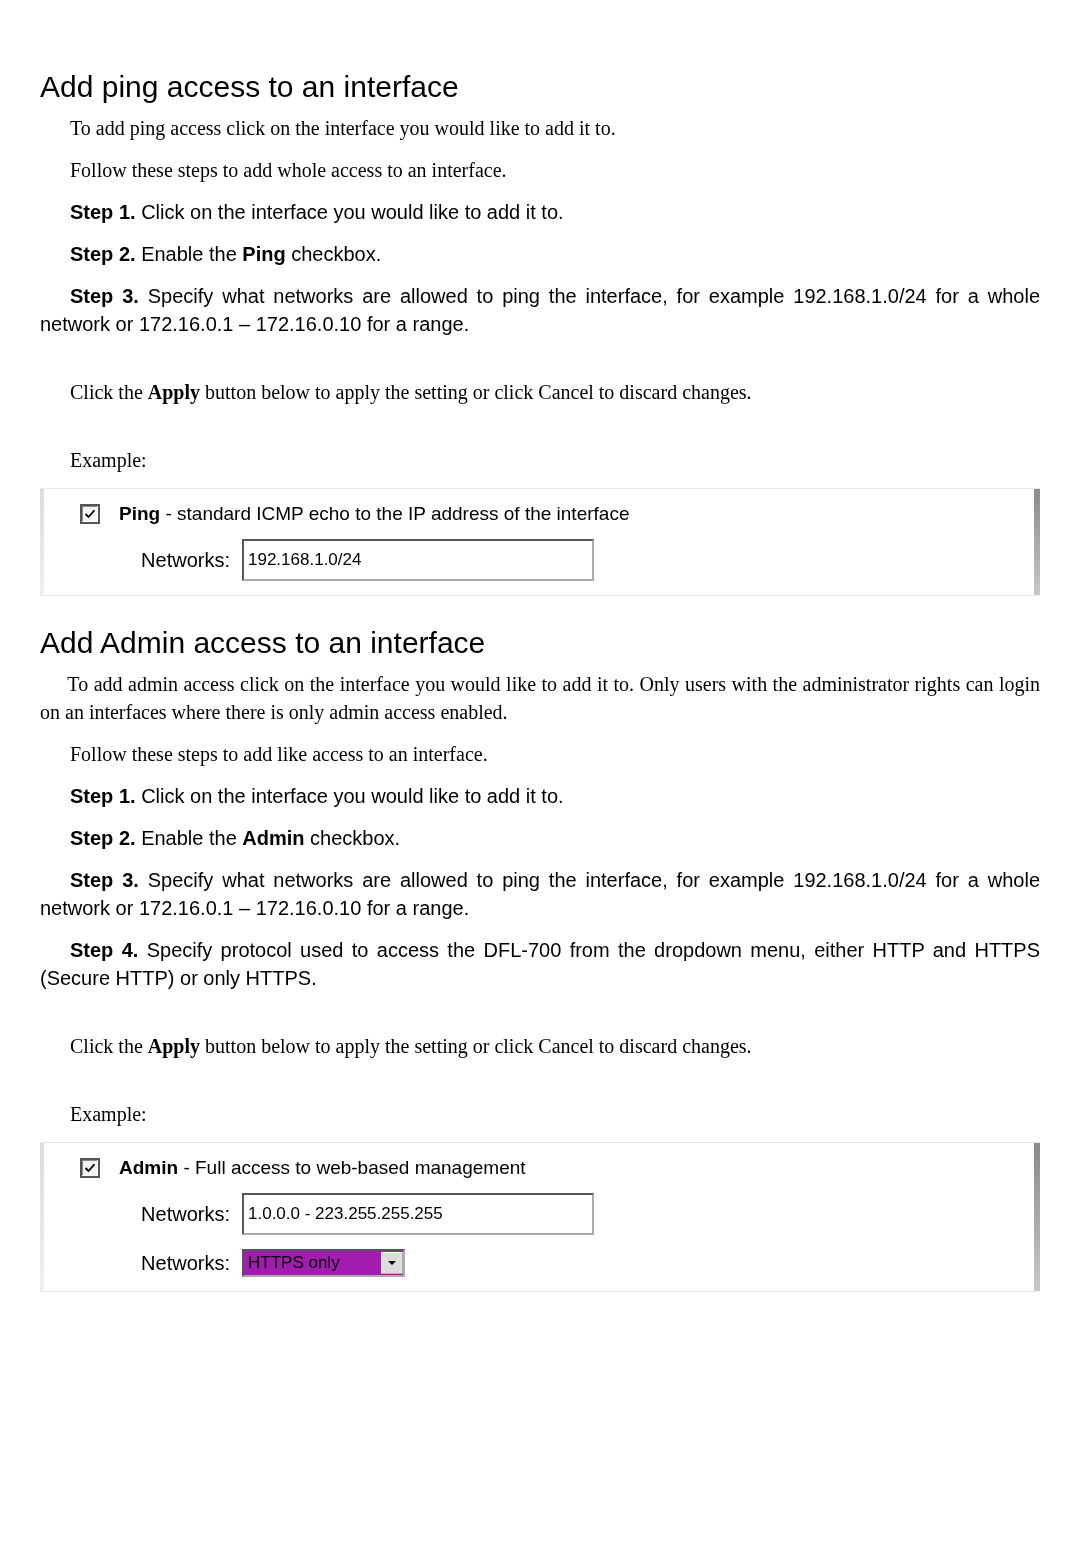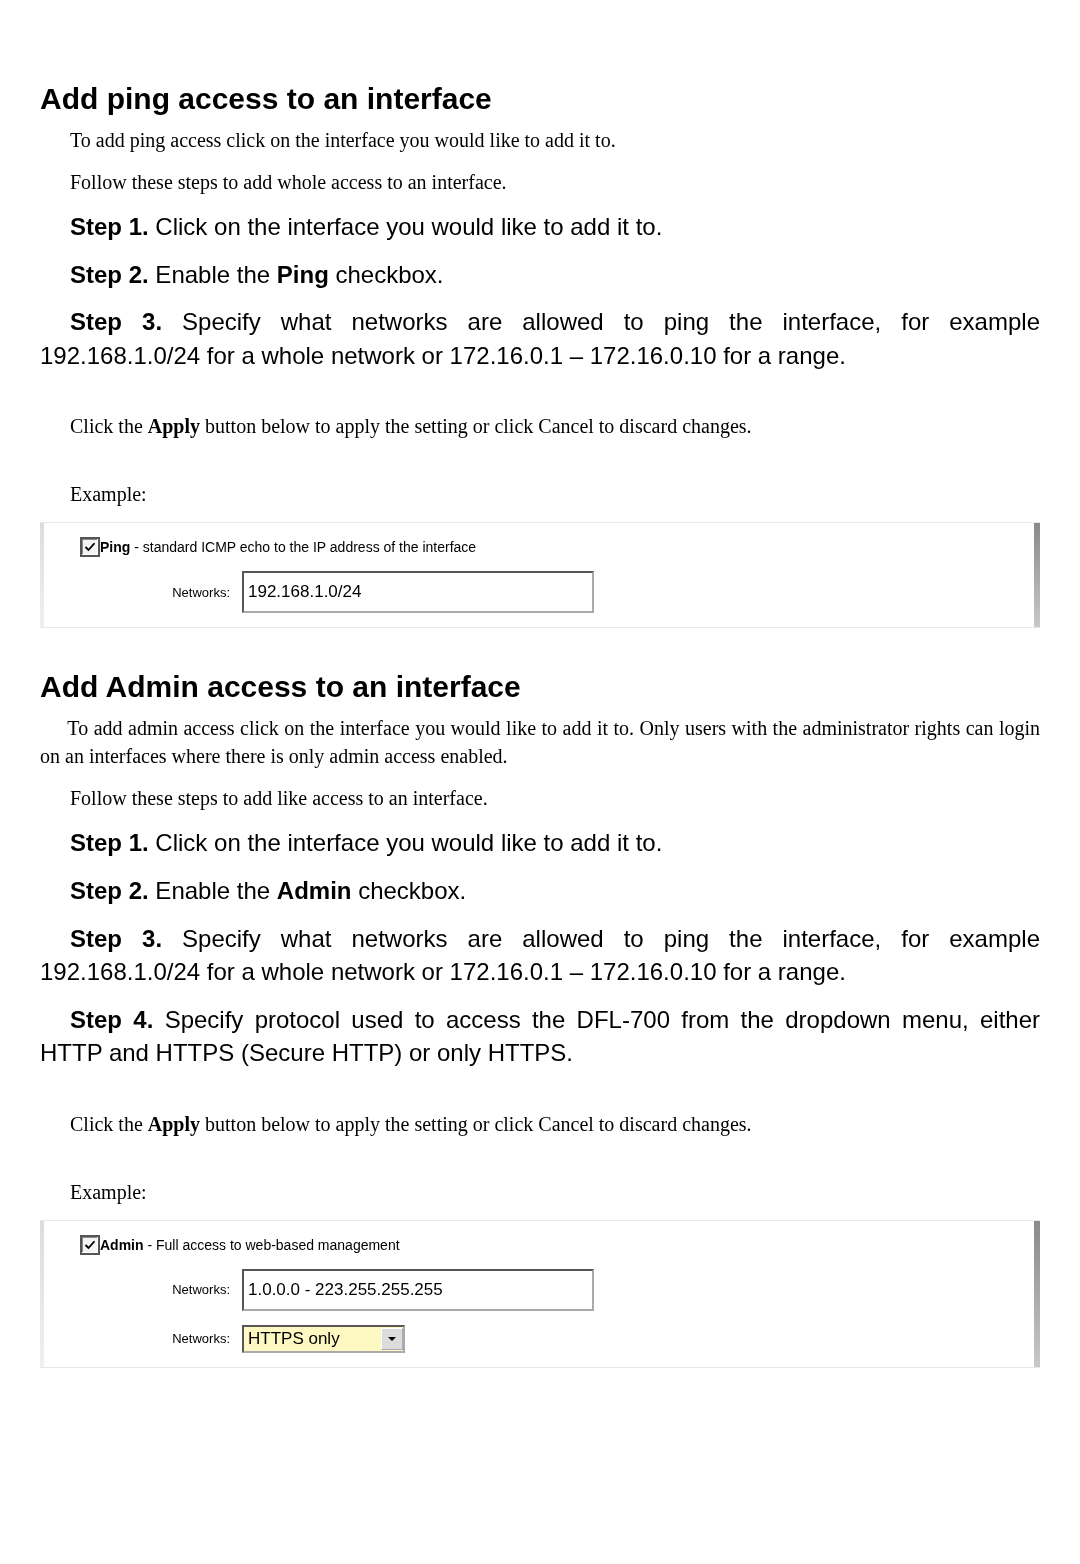--- a/index.html
+++ b/index.html
@@ -5,37 +5,37 @@
   body {
     margin: 0;
     padding: 40px;
     font-family: Arial, Helvetica, sans-serif;
     background: #fff;
     color: #000;
     width: 1000px;
   }
   h2 {
     font-size: 30px;
-    font-weight: 700;
-    margin: 42px 0 10px 0;
+    font-weight: 400;
+    margin: 30px 0 10px 0;
   }
   .para {
     font-size: 20px;
     line-height: 1.4;
     margin: 6px 0 14px 0;
     font-family: Liberation Serif, serif;
   }
   .indent {
     text-indent: 30px;
   }
   .step b {
     font-weight: bold;
   }
   .step {
-    font-size: 24px;
+    font-size: 20px;
     line-height: 1.4;
     margin: 6px 0 14px 0;
     text-align: justify;
   }
   .example-box {
     margin: 10px 0 30px 0;
     position: relative;
     border-top: 1px solid #e8e8e8;
     border-bottom: 1px solid #e8e8e8;
     padding: 14px 10px 14px 10px;
@@ -44,22 +44,22 @@
     position: absolute;
     top: 0;
     bottom: 0;
     width: 4px;
   }
   .example-box .side.left { left: 0; background: linear-gradient(to bottom,#dcdcdc,#f0f0f0); }
   .example-box .side.right { right: 0; width:6px; background: linear-gradient(to bottom,#8a8a8a,#c8c8c8); }
   .chk-row {
     display: flex;
     align-items: center;
-    gap: 0;
-    font-size: 14px;
+    gap: 19px;
+    font-size: 19px;
     padding-left: 30px;
   }
   .chk {
     width: 16px;
     height: 16px;
     border: 2px solid #555;
     display: inline-flex;
     align-items: center;
     justify-content: center;
     background: #f4f4f4;
@@ -69,38 +69,38 @@
   }
   .chk svg { width:12px; height:12px; }
   .field-row {
     display: flex;
     align-items: center;
     gap: 12px;
     margin-top: 14px;
     padding-left: 60px;
   }
   .field-label {
-    font-size: 13px;
+    font-size: 20px;
     width: 120px;
     text-align: right;
   }
   .field-input {
     font-family: Arial, sans-serif;
     font-size: 17px;
     padding: 8px 4px;
     border: 2px inset #aaa;
     background: #fff;
     width: 340px;
     height: 22px;
   }
   .select-box {
     display: inline-flex;
     align-items: center;
     border: 2px inset #aaa;
-    background: #fef9c3;
+    background: #a21caf;
     height: 24px;
     width: 155px;
     font-size: 17px;
     padding-left: 4px;
     justify-content: space-between;
     gap: 6px;
   }
   .select-btn {
     width: 20px;
     height: 20px;

